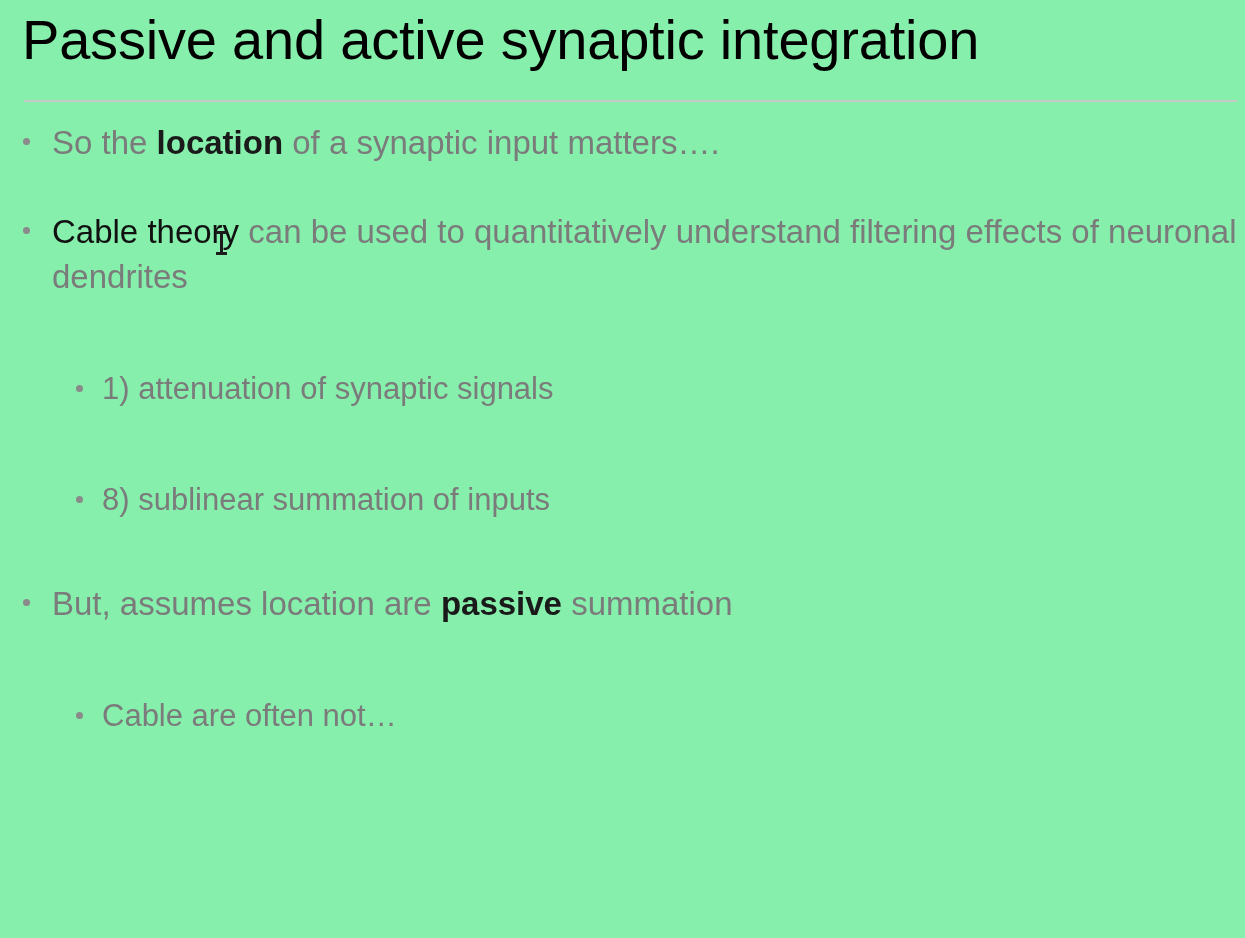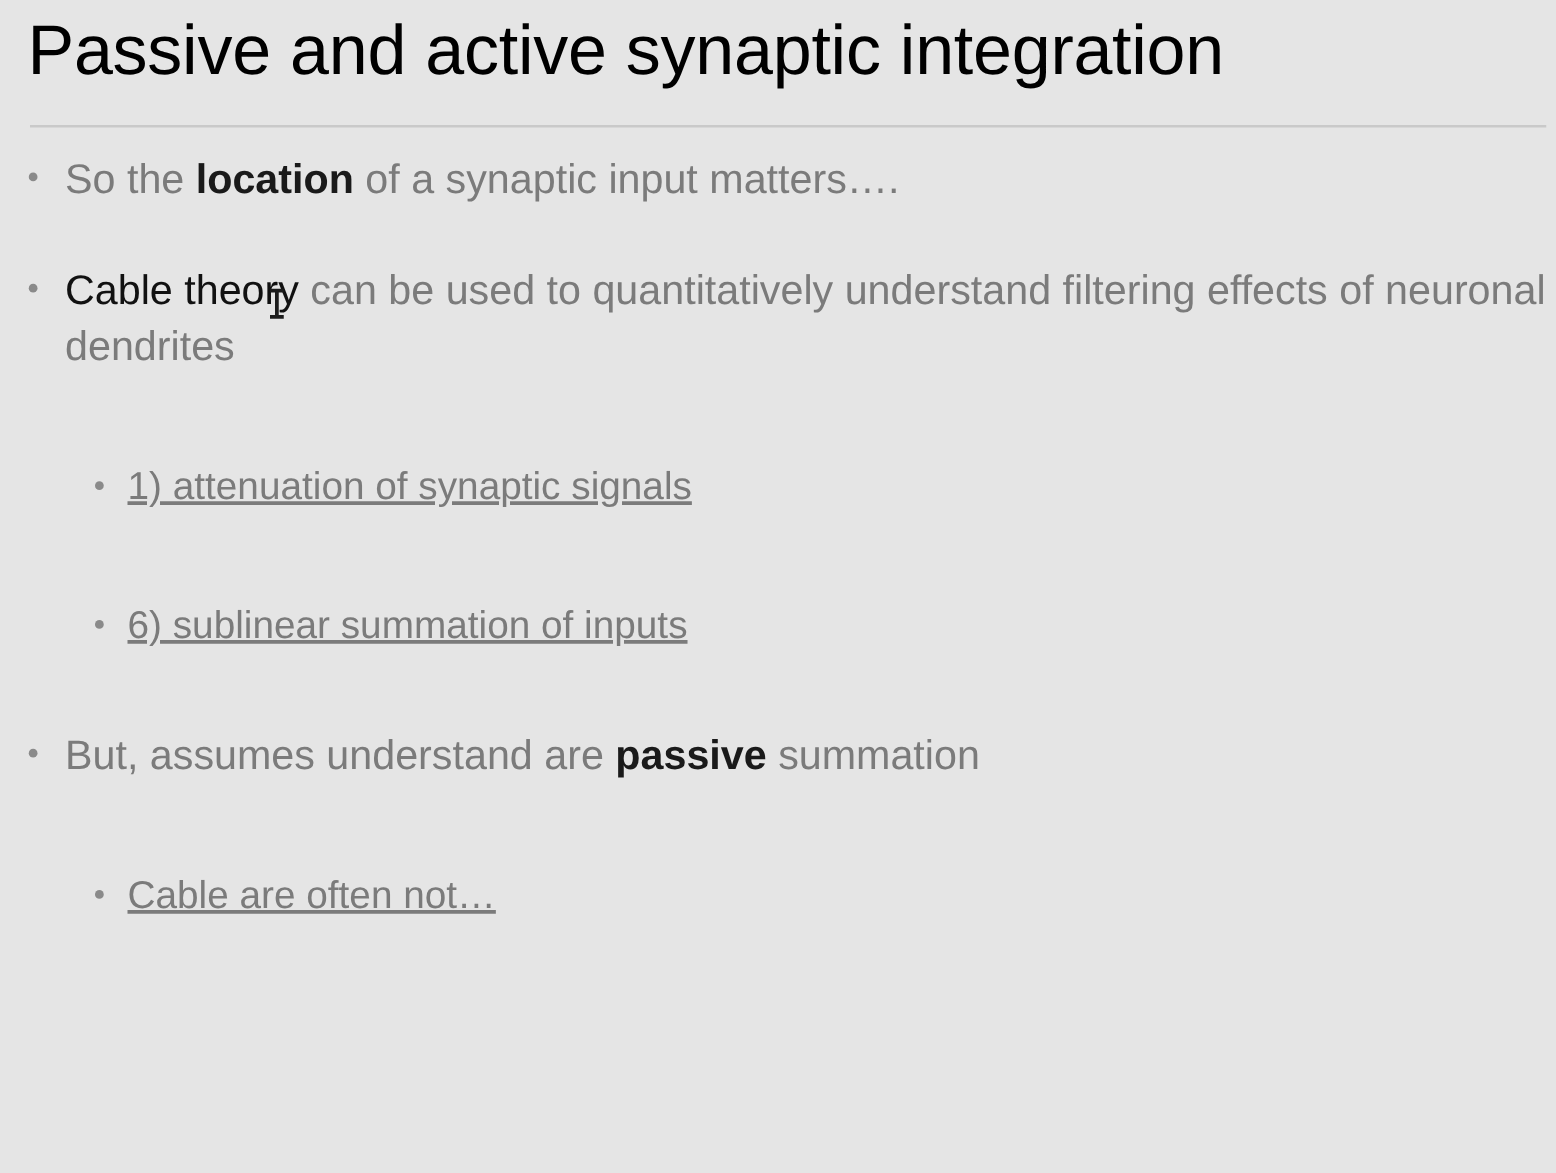--- a/index.html
+++ b/index.html
@@ -12,21 +12,21 @@
     width: 1245px;
     height: 938px;
     overflow: hidden;
     font-family: "Liberation Sans", sans-serif;
     -webkit-font-smoothing: antialiased;
   }
   .slide {
     position: relative;
     width: 1245px;
     height: 938px;
-    background: #e5e5e5;
+    background: #86efac;
   }
 
   
   .slide-title {
     position: absolute;
     left: 22px;
     top: 2px;
     font-size: 56px;
     line-height: 76px;
     font-weight: 400;
@@ -72,21 +72,20 @@
     height: 7px;
     border-radius: 50%;
     background: #8a8a8a;
   }
 
   
   .lvl2 {
     padding-left: 102px;
     font-size: 31px;
     line-height: 43px;
-    text-decoration: underline;
   }
   .lvl2 > .dot {
     position: absolute;
     left: 76px;
     top: 18px;
     width: 7px;
     height: 7px;
     border-radius: 50%;
     background: #8a8a8a;
   }
@@ -172,28 +171,28 @@
 
     <div class="bullet lvl2">
       <span class="dot"></span>
       <span class="txt">1) attenuation of synaptic signals</span>
     </div>
 
     <div class="gap-c"></div>
 
     <div class="bullet lvl2">
       <span class="dot"></span>
-      <span class="txt">6) sublinear summation of inputs</span>
+      <span class="txt">8) sublinear summation of inputs</span>
     </div>
 
     <div class="gap-d"></div>
 
     <div class="bullet lvl1">
       <span class="dot"></span>
-      <span class="txt"><span>But, assumes understand are </span><span class="emph-bold">passive</span><span> summation</span></span>
+      <span class="txt"><span>But, assumes location are </span><span class="emph-bold">passive</span><span> summation</span></span>
     </div>
 
     <div class="gap-e"></div>
 
     <div class="bullet lvl2">
       <span class="dot"></span>
       <span class="txt">Cable are often not…</span>
     </div>
 
   </div>

